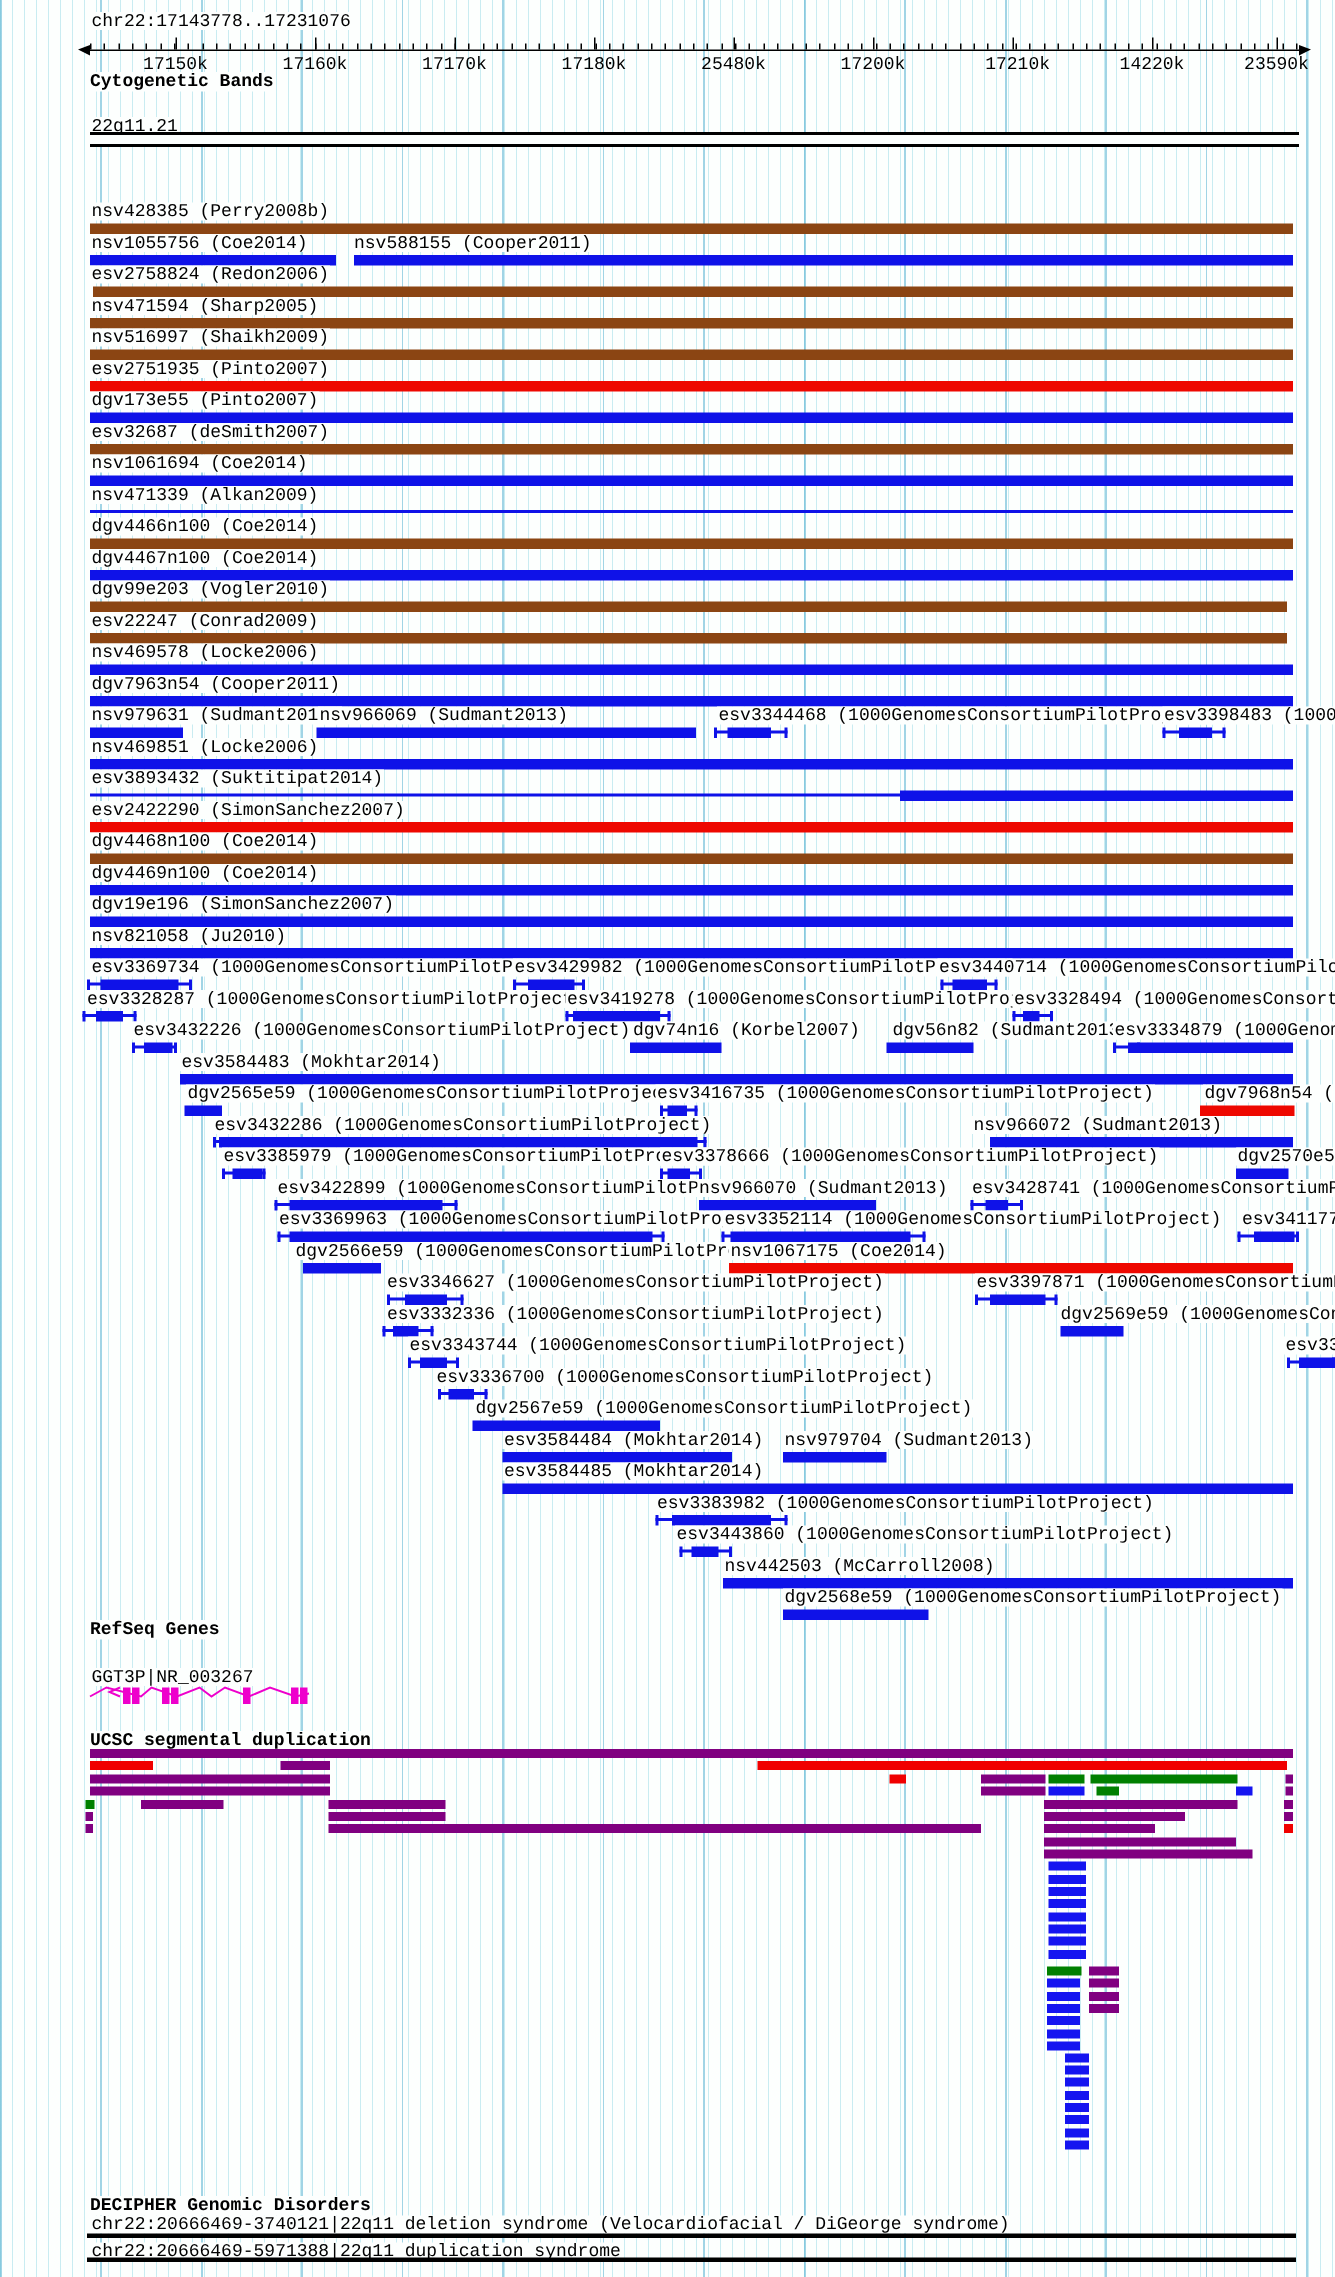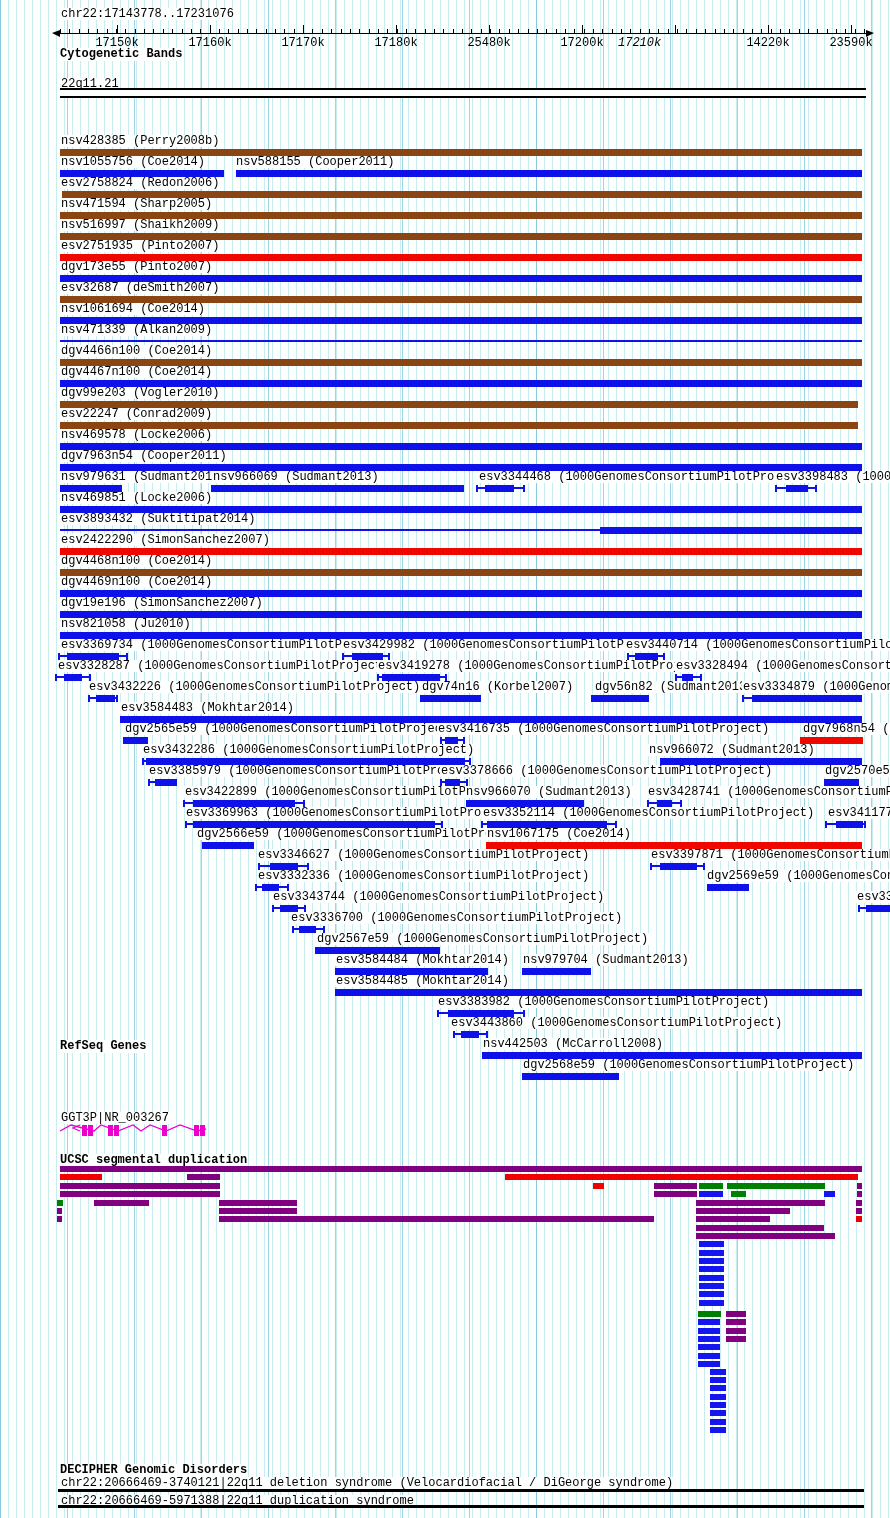--- a/index.html
+++ b/index.html
@@ -118,21 +118,21 @@
       <div class="abs" style="left: 185px; top: 37px; width: 50px; text-align: center; line-height: 12px;">17160k</div>
       <div class="abs" style="left: 303px; top: 25px; width: 1px; height: 8px; background: rgb(0, 0, 0);"></div>
       <div class="abs" style="left: 278px; top: 37px; width: 50px; text-align: center; line-height: 12px;">17170k</div>
       <div class="abs" style="left: 396px; top: 25px; width: 1px; height: 8px; background: rgb(0, 0, 0);"></div>
       <div class="abs" style="left: 371px; top: 37px; width: 50px; text-align: center; line-height: 12px;">17180k</div>
       <div class="abs" style="left: 489px; top: 25px; width: 1px; height: 8px; background: rgb(0, 0, 0);"></div>
       <div class="abs" style="left: 464px; top: 37px; width: 50px; text-align: center; line-height: 12px;">25480k</div>
       <div class="abs" style="left: 582px; top: 25px; width: 1px; height: 8px; background: rgb(0, 0, 0);"></div>
       <div class="abs" style="left: 557px; top: 37px; width: 50px; text-align: center; line-height: 12px;">17200k</div>
       <div class="abs" style="left: 675px; top: 25px; width: 1px; height: 8px; background: rgb(0, 0, 0);"></div>
-      <div class="abs" style="left: 618px; top: 37px; width: 50px; text-align: left; line-height: 12px; font-style: italic;">17210k</div>
+      <div class="abs" style="left: 650px; top: 37px; width: 50px; text-align: right; line-height: 12px;">17210k</div>
       <div class="abs" style="left: 768px; top: 25px; width: 1px; height: 8px; background: rgb(0, 0, 0);"></div>
       <div class="abs" style="left: 743px; top: 37px; width: 50px; text-align: center; line-height: 12px;">14220k</div>
       <div class="abs" style="left: 851px; top: 25px; width: 1px; height: 8px; background: rgb(0, 0, 0);"></div>
       <div class="abs" style="left: 826px; top: 37px; width: 50px; text-align: center; line-height: 12px;">23590k</div>
     </div>
 
   <div class="sec-h" style="top:48px">Cytogenetic Bands</div>
   <div class="lbl" style="left:60px;top:78px">22q11.21</div>
   <div class="abs" id="cytoband-box" style="left:60px;top:88px;width:806px;height:6px;border-top:2px solid #000;border-bottom:2px solid #000;background:#fdfffe"></div>
 
@@ -354,21 +354,21 @@
       <div class="abs" style="left: 453px; top: 1033px; width: 35px; height: 2px; background: rgb(15, 18, 232);"></div>
       <div class="abs" style="left: 453px; top: 1031px; width: 2px; height: 7px; background: rgb(15, 18, 232);"></div>
       <div class="abs" style="left: 486px; top: 1031px; width: 2px; height: 7px; background: rgb(15, 18, 232);"></div>
       <div class="bar abs" style="left: 461px; top: 1031px; width: 18px; height: 7px; background: rgb(15, 18, 232);"></div>
       <div class="lbl" style="left: 482px; top: 1038px;">nsv442503 (McCarroll2008)</div>
       <div class="bar abs" style="left: 482px; top: 1052px; width: 380px; height: 7px; background: rgb(15, 18, 232);"></div>
       <div class="lbl" style="left: 522px; top: 1059px;">dgv2568e59 (1000GenomesConsortiumPilotProject)</div>
       <div class="bar abs" style="left: 522px; top: 1073px; width: 97px; height: 7px; background: rgb(15, 18, 232);"></div>
     </div>
 
-  <div class="sec-h" style="top:1040px">RefSeq Genes</div>
+  <div class="sec-h" style="top:1080px">RefSeq Genes</div>
   <div class="lbl" style="left:60px;top:1112px">GGT3P|NR_003267</div>
   <svg id="gene-svg" style="left:0;top:0" width="890" height="1518" viewBox="0 0 890 1518">
       <polyline points="60,1131 71,1125 94,1131 101,1125 118,1131 133,1125 141,1131 150,1125 166,1131 180,1125 197,1131 206,1129" fill="none" stroke="#ee00cc" stroke-width="1.3"></polyline>
       <polyline points="80,1125 73,1128 80,1131" fill="none" stroke="#ee00cc" stroke-width="1.3"></polyline>
       <rect x="82" y="1125" width="5" height="11" fill="#ee00cc"></rect>
       <rect x="88" y="1125" width="5" height="11" fill="#ee00cc"></rect>
       <rect x="108" y="1125" width="5" height="11" fill="#ee00cc"></rect>
       <rect x="114" y="1125" width="5" height="11" fill="#ee00cc"></rect>
       <rect x="162" y="1125" width="5" height="11" fill="#ee00cc"></rect>
       <rect x="194" y="1125" width="5" height="11" fill="#ee00cc"></rect>

